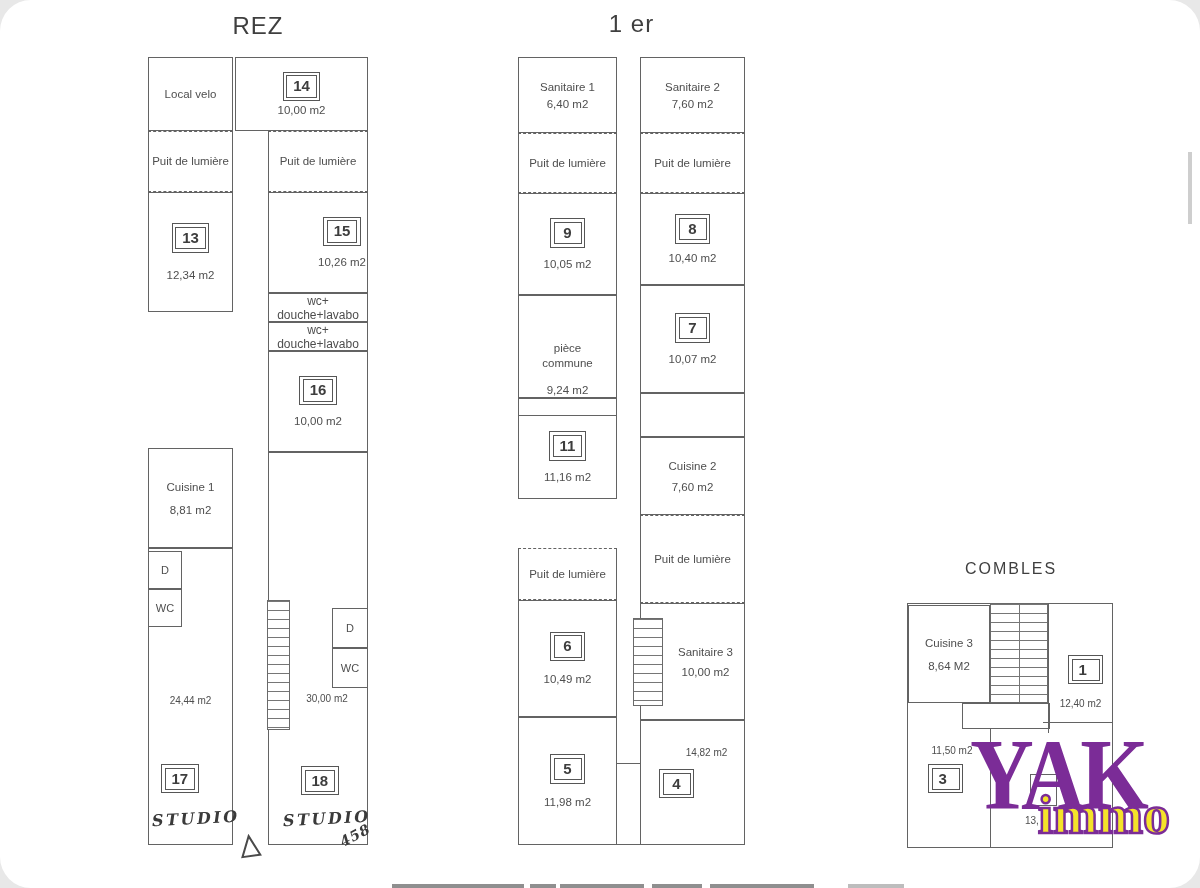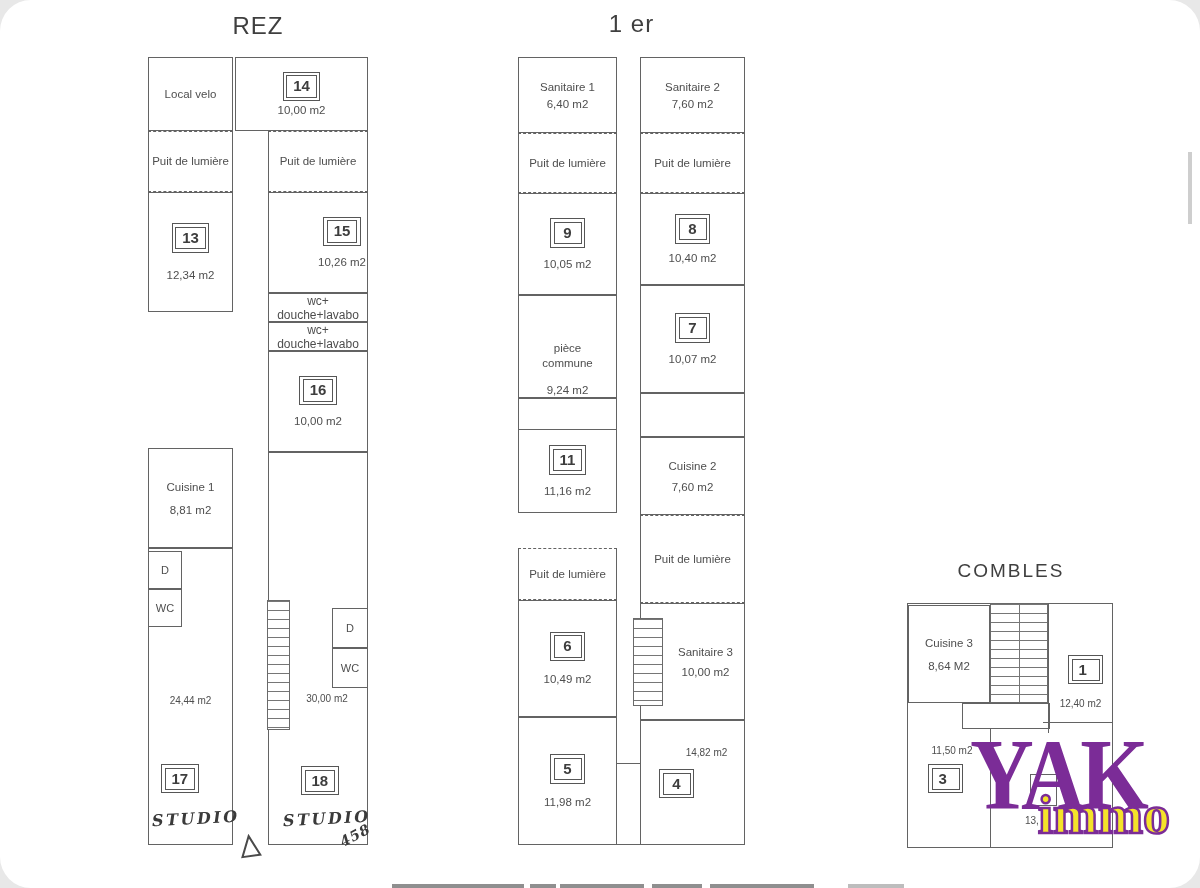--- a/index.html
+++ b/index.html
@@ -169,21 +169,21 @@
       <span class="numbox">
           <b>9</b>
         </span>
       <span class="area">10,05 m2</span>
     </div>
     <div class="room" style="left:0;top:238px;width:99px;height:103px;gap:14px;">
       <span class="rlabel narrow">pièce commune</span>
       <span class="area">9,24 m2</span>
     </div>
     <div class="room" style="left:0;top:341px;width:99px;height:37px;"></div>
-    <div class="room" style="left:0;top:372px;width:99px;height:84px;gap:10px;">
+    <div class="room" style="left:0;top:358px;width:99px;height:84px;gap:10px;">
       <span class="numbox">
           <b>11</b>
         </span>
       <span class="area">11,16 m2</span>
     </div>
     <div class="room dashed" style="left:0;top:491px;width:99px;height:52px;">
       <span class="rlabel">Puit de lumière</span>
     </div>
     <div class="room" style="left:0;top:543px;width:99px;height:117px;gap:12px;">
       <span class="numbox">
@@ -234,21 +234,21 @@
       <span class="numbox abs" style="left:18px;top:48px;">
           <b>4</b>
         </span>
     </div>
     <div class="stairs" style="left:115px;top:561px;width:30px;height:88px;"></div>
     <div class="hline" style="left:99px;top:706px;width:23px;"></div>
     <div class="hline" style="left:99px;top:787px;width:23px;"></div>
   </div>
 
   <div class="plan" style="left:905px;top:560px;width:212px;height:292px;">
-    <div class="plan-title" style="left:0;top:0;width:212px;font-size:19px;letter-spacing:2px;">COMBLES</div>
+    <div class="plan-title" style="left:0;top:0;width:212px;font-size:16px;letter-spacing:2px;">COMBLES</div>
     <div class="abs" style="left:2px;top:43px;width:206px;height:245px;border:1px solid #636363;"></div>
     <div class="room" style="left:3px;top:45px;width:82px;height:98px;gap:10px;">
       <span class="rlabel">Cuisine 3</span>
       <span class="area">8,64 M2</span>
     </div>
     <div class="stairs" style="left:85px;top:43px;width:58px;height:100px;">
         <div class="mid"></div>
       </div>
     <div class="vline" style="left:143px;top:43px;height:130px;"></div>
     <div class="hline" style="left:138px;top:162px;width:70px;"></div>

